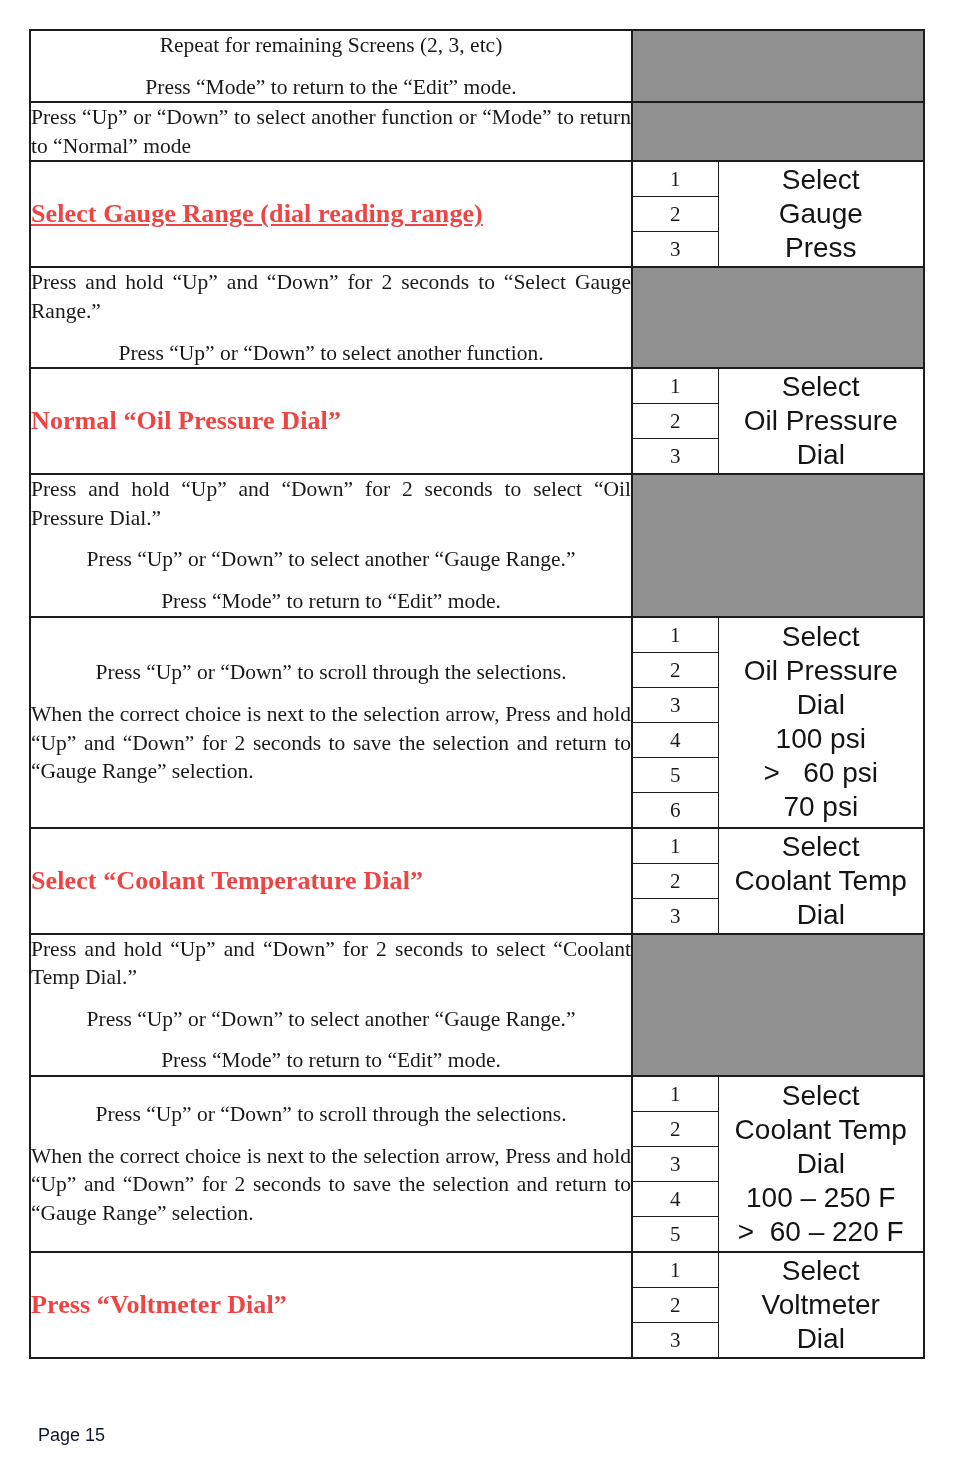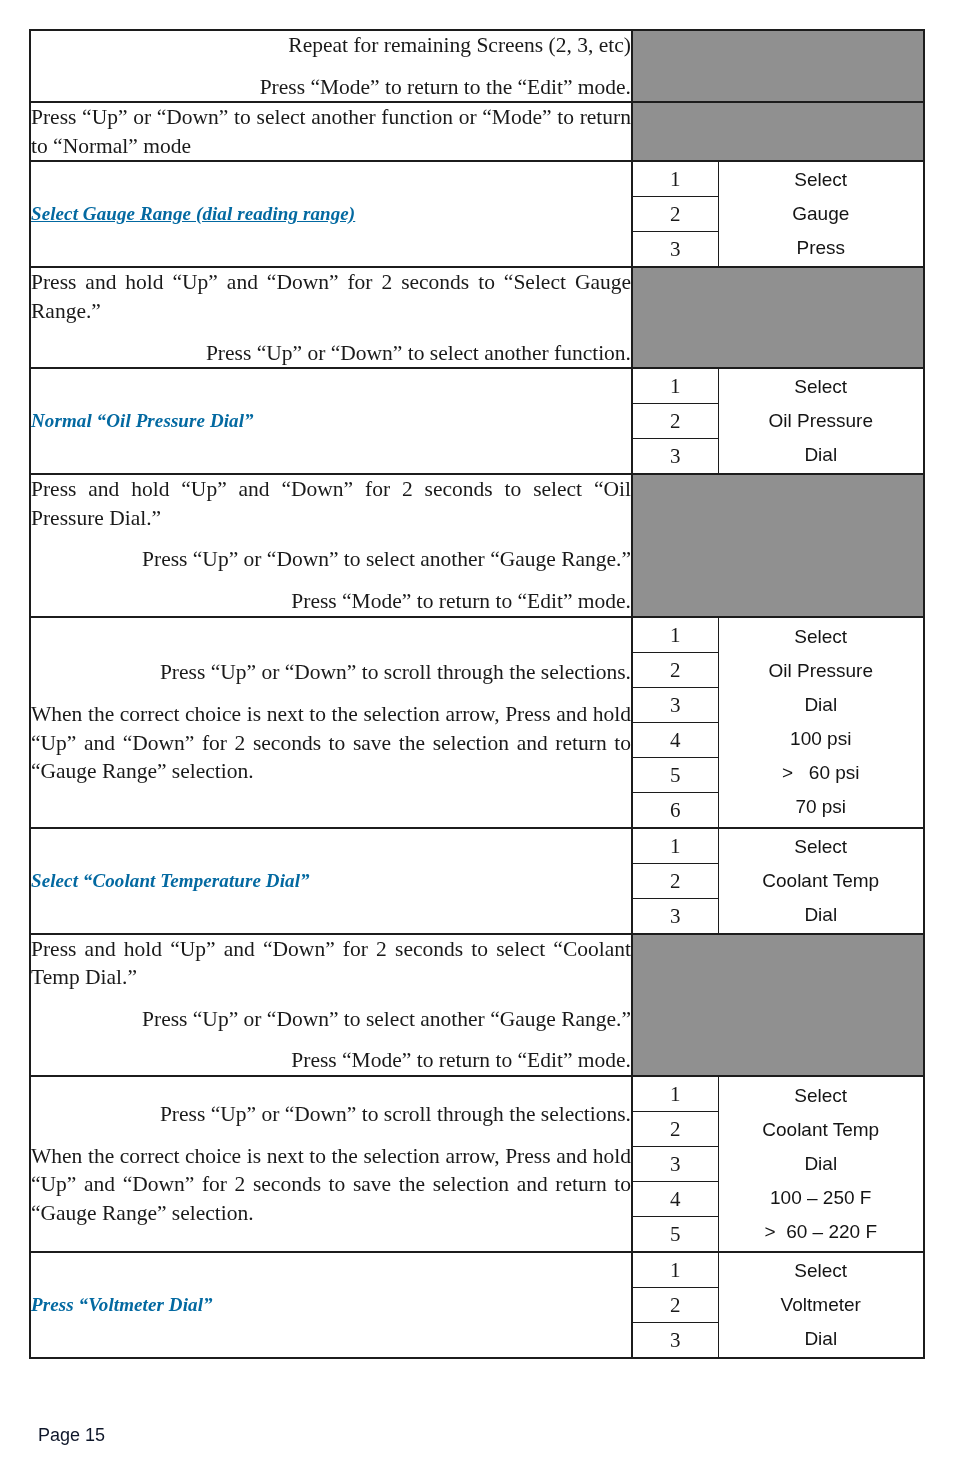--- a/index.html
+++ b/index.html
@@ -52,30 +52,29 @@
     color: #1a1a1a;
     text-align: justify;
     text-justify: inter-word;
   }
   .left-cell.tight { padding-top: 6px; padding-bottom: 4px; }
   .left-cell p {
     margin: 0 0 13px 0;
     text-align: justify;
   }
   .left-cell p:last-child { margin-bottom: 0; }
-  .left-cell p.nojust { text-align: right; font-family: Liberation Serif, serif; }
+  .left-cell p.nojust { text-align: center; font-family: Liberation Serif, serif; }
 
   
   .left-head {
     padding: 26px 11px 26px 11px;
-    font-size: 19px;
+    font-size: 26px;
     font-weight: bold;
-    color: #0369a1;
+    color: #ef4444;
     letter-spacing: 0.1px;
-    font-style: italic;
   }
   .left-head .u { text-decoration: underline; }
 
   .u-inline { }
 
   
   .num-cell {
     text-align: center;
     font-size: 21px;
     color: #1a1a1a;
@@ -85,21 +84,21 @@
     border-bottom: 1.2px solid #1c1c1c !important;
     border-left: 2px solid #1c1c1c !important;
     border-right: 1.6px solid #1c1c1c !important;
   }
   .num-cell.first { border-top: 2px solid #1c1c1c !important; }
   .num-cell.last  { border-bottom: 2px solid #1c1c1c !important; }
 
   .disp-cell {
     text-align: center;
     font-family: "Liberation Sans", sans-serif;
-    font-size: 19px;
+    font-size: 28px;
     color: #141414;
     line-height: 1.56;
     padding: 0;
     border-left: 1.6px solid #1c1c1c !important;
   }
   .disp-line {
     display: block;
     height: 34px;
     line-height: 34px;
     white-space: pre;

